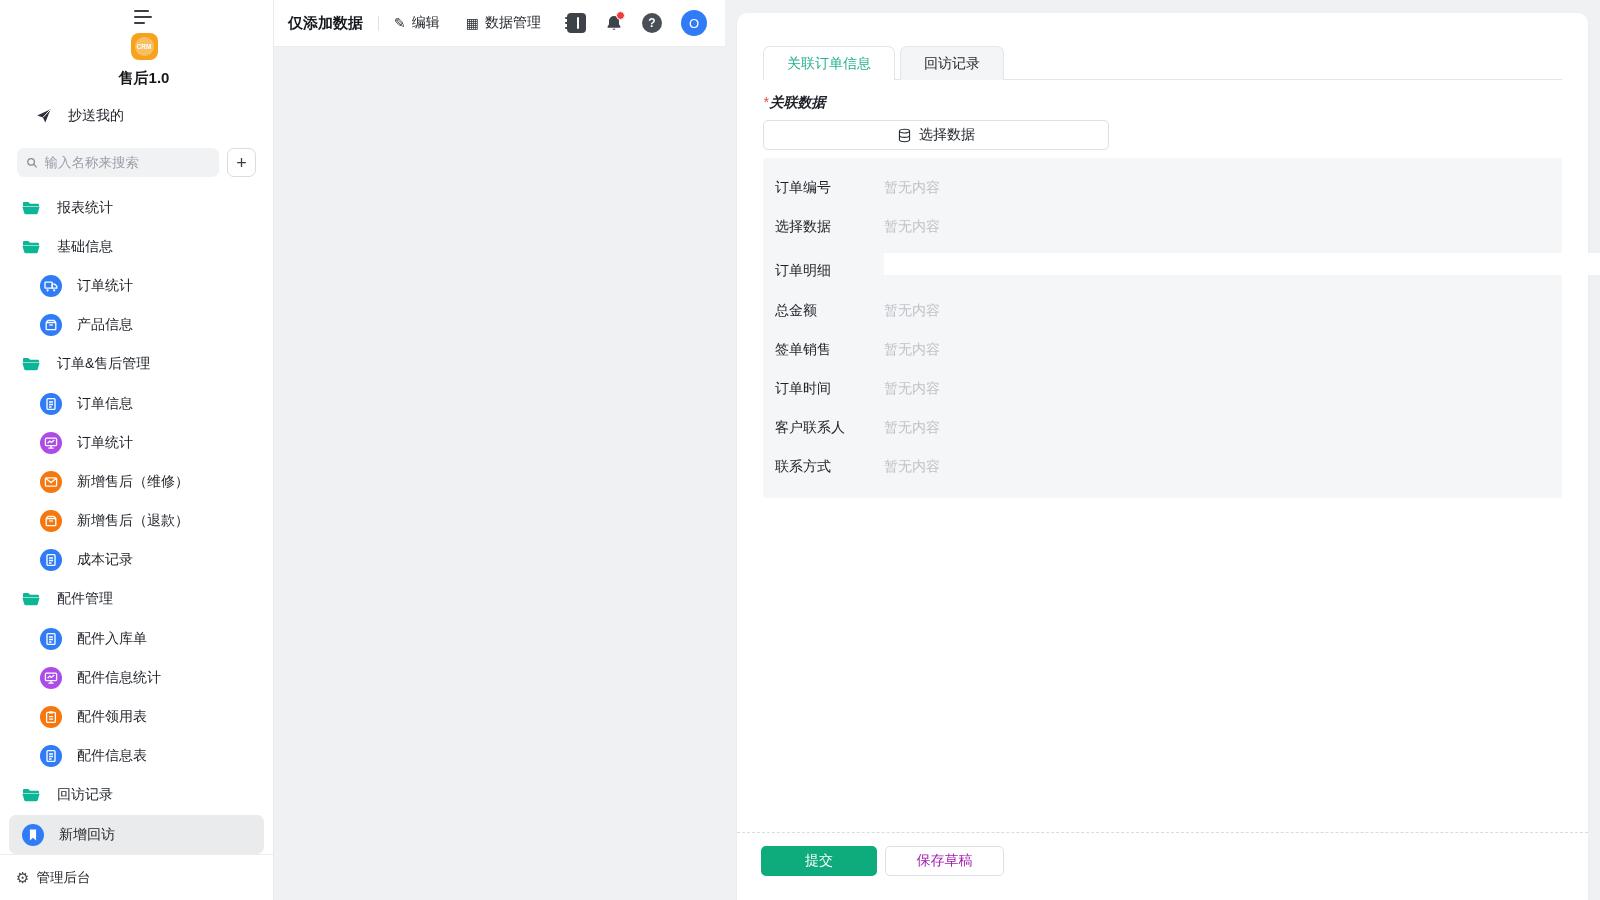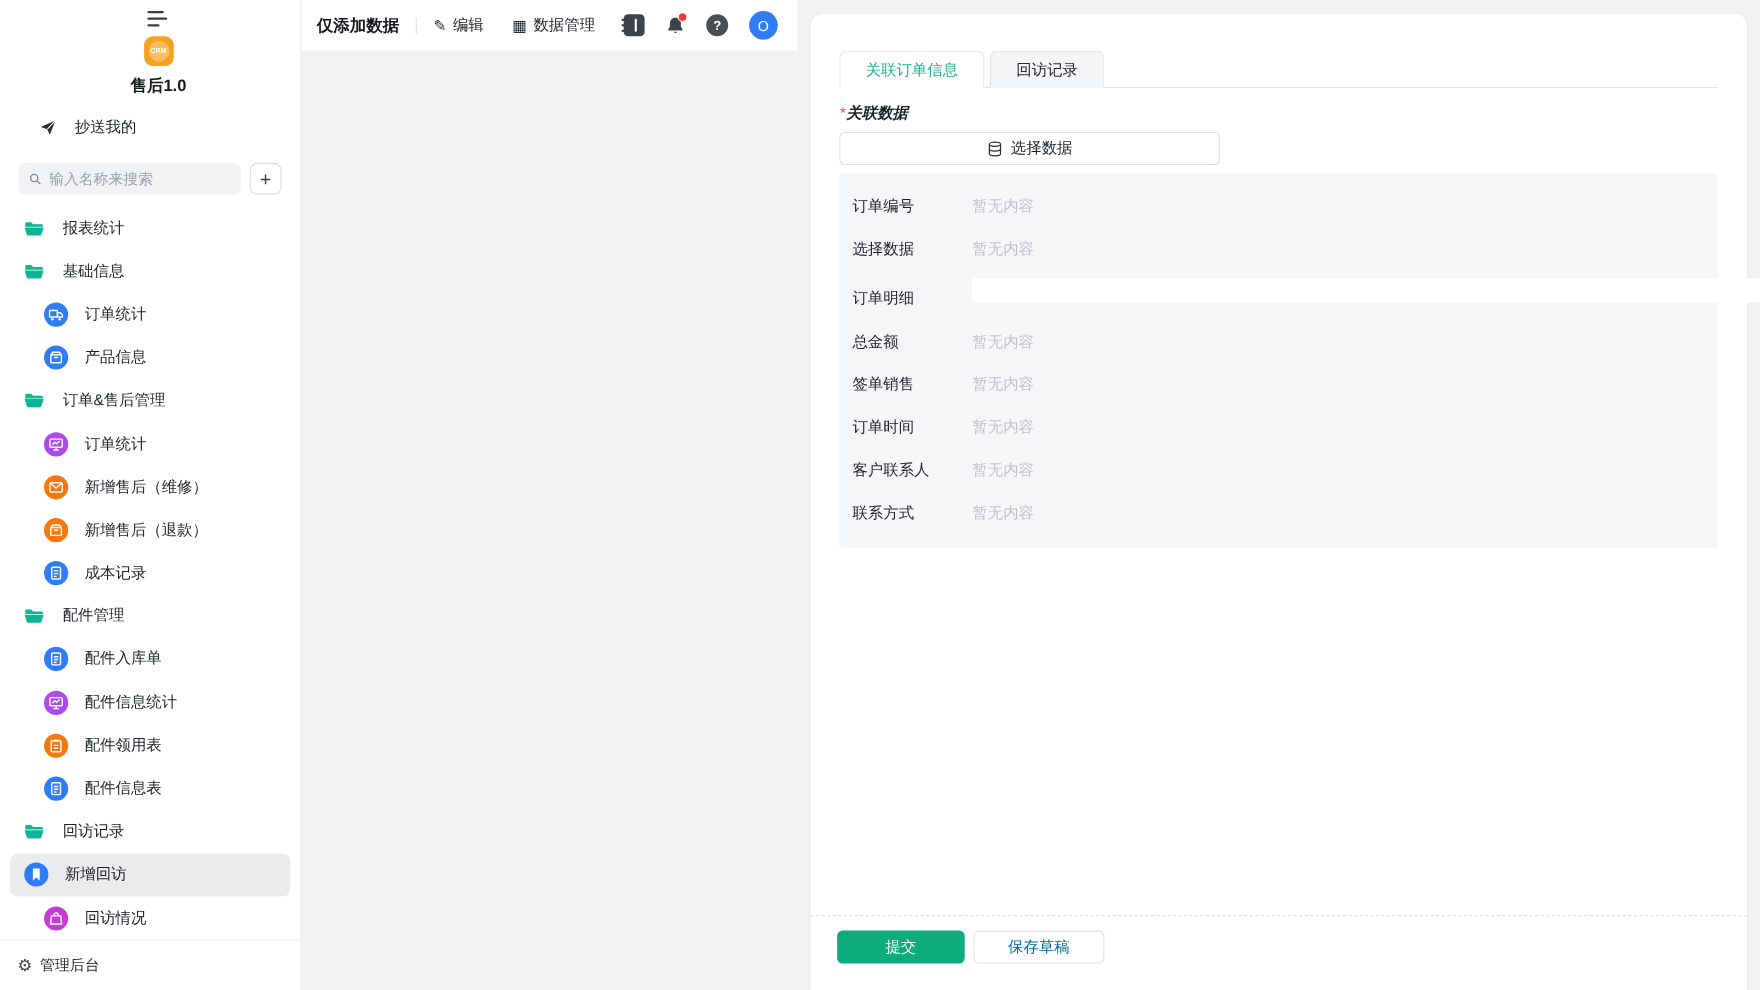--- a/index.html
+++ b/index.html
@@ -68,21 +68,21 @@
   .field-label{ width:109px; flex-shrink:0; font-size:14px; color:#1d2127;}
   .field-value{ font-size:14px; color:#bfc3c9;}
   .detail{ width:986px; flex:none;}
   .thead{ display:flex; height:37px; background:#ecedf0; border:1px solid #dcdfe3;}
   .th{ flex:1; display:flex; align-items:center; padding:0 12px; font-size:13.5px; color:#3f444b; border-left:1px solid #dcdfe3; white-space:nowrap; overflow:hidden;}
   .th.first{ flex:0 0 33px; border-left:none; padding:0;}
   .tbody-empty{ height:22px; background:#fff;}
   .footer-bar{ position:absolute; left:0; right:0; bottom:0; height:68px; border-top:1px dashed #d9dcdf; background:#fff; display:flex; align-items:flex-start; gap:8px; padding:13px 0 0 24px;}
   .btn{ height:30px; border-radius:5px; font-size:14px; font-family:inherit; cursor:pointer; display:flex; align-items:center; justify-content:center;}
   .btn.submit{ width:116px; background:#0eab7d; color:#fff; border:none;}
-  .btn.draft{ width:119px; background:#fff; color:#0369a1; border:1px solid #dde0e4;}
+  .btn.draft{ width:119px; background:#fff; color:#a21caf; border:1px solid #dde0e4;}
 </style>
 </head>
 <body>
 
 <aside class="sidebar">
   <div class="side-head">
     <div class="burger">
         <span></span>
         <span></span>
         <span></span>
@@ -153,20 +153,29 @@
       <span class="nav-label">产品信息</span>
     </div>
     <div class="nav-row parent">
       <span class="folder-ic">
           <svg viewBox="0 0 18 14" width="18" height="14" fill="#0db597">
             <path d="M1 2.2C1 1.5 1.5 1 2.2 1h4.1l1.8 1.8h7.7c.7 0 1.2.5 1.2 1.2v1.2H1V2.2z"></path>
             <path d="M.4 5.8h17.2l-1.9 6.4c-.2.6-.7 1-1.3 1H3.6c-.6 0-1.1-.4-1.3-1L.4 5.8z"></path>
           </svg>
         </span>
       <span class="nav-label">订单&amp;售后管理</span>
+    </div>
+    <div class="nav-row child">
+      <span class="circle blue">
+          <svg viewBox="0 0 14 14" width="14" height="14" fill="none" stroke="#fff" stroke-width="1.3">
+            <rect x="3" y="1.6" width="8" height="10.8" rx="1"></rect>
+            <path d="M5 5h4M5 7.5h4M5 10h2.5"></path>
+          </svg>
+        </span>
+      <span class="nav-label">订单信息</span>
     </div>
     <div class="nav-row child">
       <span class="circle purple">
           <svg viewBox="0 0 14 14" width="14" height="14" fill="none" stroke="#fff" stroke-width="1.3">
             <rect x="1.4" y="2.2" width="11.2" height="7.4" rx="1"></rect>
             <path d="M7 9.6v2M4.4 12.2h5.2"></path>
             <path d="M3.6 7.2l2.2-2.1 1.6 1.3 2.8-2.5"></path>
           </svg>
         </span>
       <span class="nav-label">订单统计</span>

